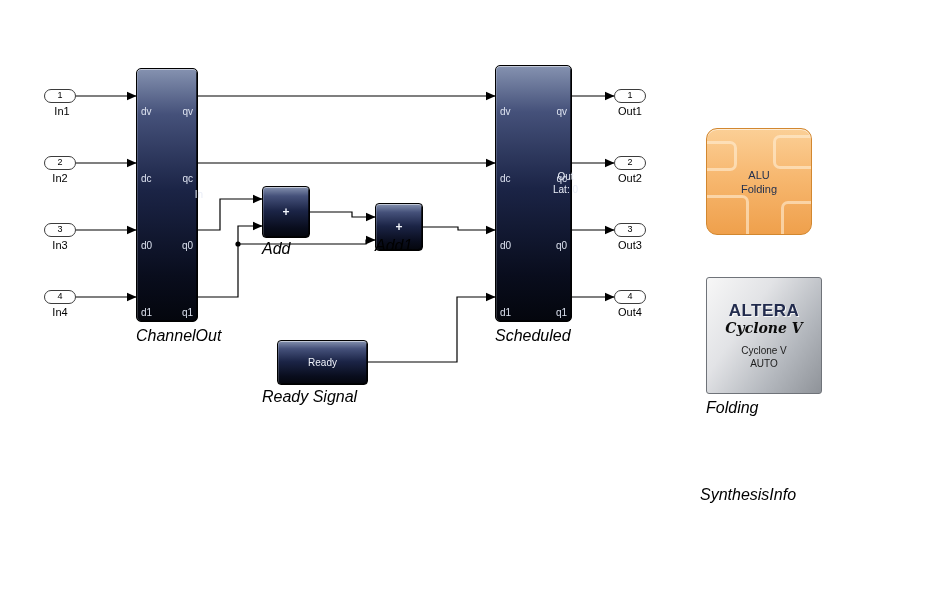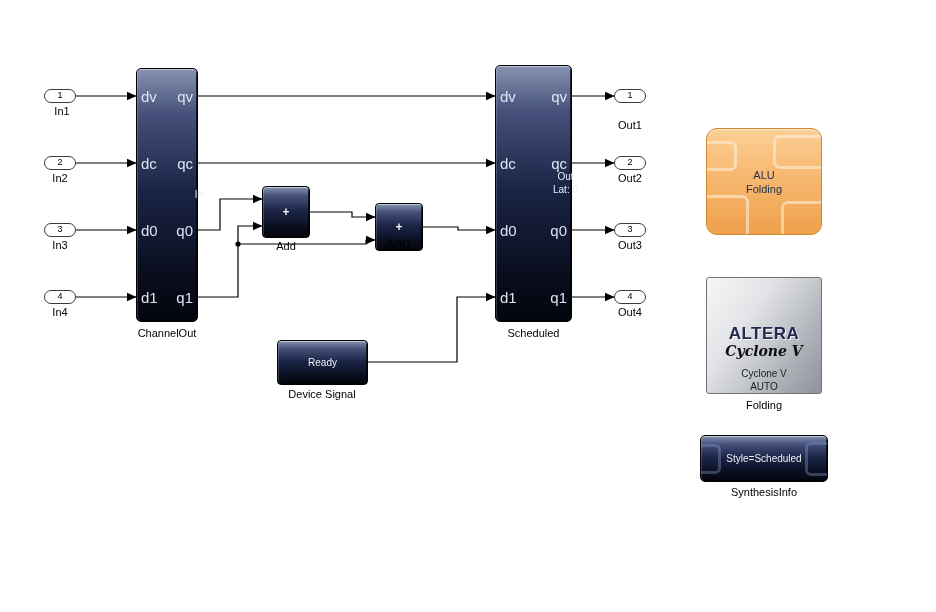--- a/index.html
+++ b/index.html
@@ -12,44 +12,44 @@
   .oval { position:absolute; width:32px; height:14px; background:#fff; border:1.2px solid #3c3c3c;
           border-radius:8px; font-size:9px; line-height:11px; text-align:center; color:#000; }
   .io-label { position:absolute; width:44px; font-size:11px; color:#000; text-align:center; }
 
   .dark-block { position:absolute; border-radius:5px; border:1px solid #000; color:#e8ecf5;
     background:linear-gradient(to bottom,#8априори,#000);
     background:linear-gradient(to bottom,#8592b0 0%, #45517a 18%, #1b2446 48%, #090d1d 82%, #04060d 100%);
     box-shadow: inset 0 1px 0 rgba(255,255,255,.5), inset 1px 0 0 rgba(255,255,255,.18),
                 inset -1px -1px 0 rgba(0,0,0,.7);
   }
-  .pl { position:absolute; font-size:15px; color:#dde3f0; line-height:12px; }
+  .pl { position:absolute; font-size:10px; color:#dde3f0; line-height:12px;margin-top:15px; }
   .pl.left  { left:4px; }
   .pl.right { right:4px; text-align:right; }
   .blk-title { position:absolute; width:100%; text-align:center; font-size:10px; color:#e9edf7;margin-left:32px; }
-  .blk-label { position:absolute; font-size:11px; color:#000; text-align:center; }
+  .blk-label { position:absolute; font-size:16px; color:#000; text-align:left;font-style:italic; }
 
   .plus { position:absolute; width:100%; height:100%; display:flex; align-items:center;
           justify-content:center; font-size:12px; font-weight:bold; color:#f2f5fc; }
   .ready-text { position:absolute; width:100%; height:100%; display:flex; align-items:center;
           justify-content:center; font-size:10px; color:#eef1f8; }
 
-  .alu-block { position:absolute; left:706px; top:128px; width:116px; height:107px; border-radius:11px;
+  .alu-block { position:absolute; left:706px; top:128px; width:106px; height:107px; border-radius:11px;
     border:1px solid #d8holds;
     border:1px solid #d2872f; overflow:hidden;
     background:linear-gradient(to bottom,#fbcf96 0%, #f7b870 45%, #efa04c 100%);
     box-shadow: inset 0 1px 0 rgba(255,255,255,.6); }
   .alu-deco { position:absolute; border:3px solid rgba(255,238,214,.6); border-radius:7px; }
   .alu-text { position:absolute; width:100%; height:100%; display:flex; flex-direction:column;
     align-items:center; justify-content:center; font-size:11px; color:#23314f; line-height:14px; }
 
   .device-block { position:absolute; left:706px; top:277px; width:116px; height:117px;
     border:1px solid #6f7379; border-radius:3px; overflow:hidden;
     background:linear-gradient(125deg,#f7f7f7 0%, #e2e3e6 35%, #b3b7bd 70%, #8f9399 100%);
-    display:flex; flex-direction:column; align-items:center; justify-content:flex-end; }
+    display:flex; flex-direction:column; align-items:center; justify-content:center; }
   .altera { font-size:17px; font-weight:bold; letter-spacing:.5px; color:#222b4d;
             text-shadow:1px 1px 0 rgba(255,255,255,.85); }
   .cyclone { font-family:"DejaVu Serif", serif; font-style:italic; font-weight:bold;
              font-size:14px; color:#0c0c0c; margin-top:-1px; }
   .device-sub { font-size:10px; color:#1c1c1c; line-height:13px; text-align:center; margin-top:8px; }
 
   .synth-deco { position:absolute; border:3px solid rgba(132,152,204,.38); border-radius:6px; }
   .synth-text { position:absolute; width:100%; height:100%; display:flex; align-items:center;
     justify-content:center; font-size:10px; color:#eef1f8; }
 </style>
@@ -127,32 +127,32 @@
     <div class="pl left" style="top:159px">d0</div>
     <div class="pl left" style="top:226px">d1</div>
     <div class="pl right" style="top:25px">qv</div>
     <div class="pl right" style="top:92px">qc</div>
     <div class="pl right" style="top:159px">q0</div>
     <div class="pl right" style="top:226px">q1</div>
   </div>
   <div class="blk-label" style="left:495px;top:327px;width:77px">Scheduled</div>
 
   <div class="oval" style="left:614px;top:89px">1</div>
-  <div class="io-label" style="left:608px;top:119px">Out1</div>
+  <div class="io-label" style="left:608px;top:105px">Out1</div>
   <div class="oval" style="left:614px;top:156px">2</div>
   <div class="io-label" style="left:608px;top:172px">Out2</div>
   <div class="oval" style="left:614px;top:223px">3</div>
   <div class="io-label" style="left:608px;top:239px">Out3</div>
   <div class="oval" style="left:614px;top:290px">4</div>
   <div class="io-label" style="left:608px;top:306px">Out4</div>
 
   <div class="dark-block" style="left:277px;top:340px;width:91px;height:45px;border-radius:4px">
     <div class="ready-text">Ready</div>
   </div>
-  <div class="blk-label" style="left:262px;top:388px;width:120px">Device Signal</div>
+  <div class="blk-label" style="left:262px;top:388px;width:120px">Ready Signal</div>
 
   <div class="alu-block">
     <div class="alu-deco" style="left:66px;top:6px;width:72px;height:34px"></div>
     <div class="alu-deco" style="left:-24px;top:12px;width:54px;height:30px"></div>
     <div class="alu-deco" style="left:-18px;top:66px;width:60px;height:46px"></div>
     <div class="alu-deco" style="left:74px;top:72px;width:66px;height:40px"></div>
     <div class="alu-text">
       <span>ALU</span>
       <span>Folding</span>
     </div>
@@ -161,20 +161,15 @@
   <div class="device-block">
     <div class="altera">ALTERA</div>
     <div class="cyclone">Cyclone V</div>
     <div class="device-sub">
       <div>Cyclone V</div>
       <div>AUTO</div>
     </div>
   </div>
   <div class="blk-label" style="left:706px;top:399px;width:116px">Folding</div>
 
-  <div class="dark-block" style="left:700px;top:435px;width:128px;height:47px;overflow:hidden">
-    <div class="synth-deco" style="left:-14px;top:8px;width:34px;height:30px"></div>
-    <div class="synth-deco" style="left:104px;top:6px;width:36px;height:34px"></div>
-    <div class="synth-text">Style=Scheduled</div>
-  </div>
   <div class="blk-label" style="left:700px;top:486px;width:128px">SynthesisInfo</div>
 
 </div>
 
 </body></html>

